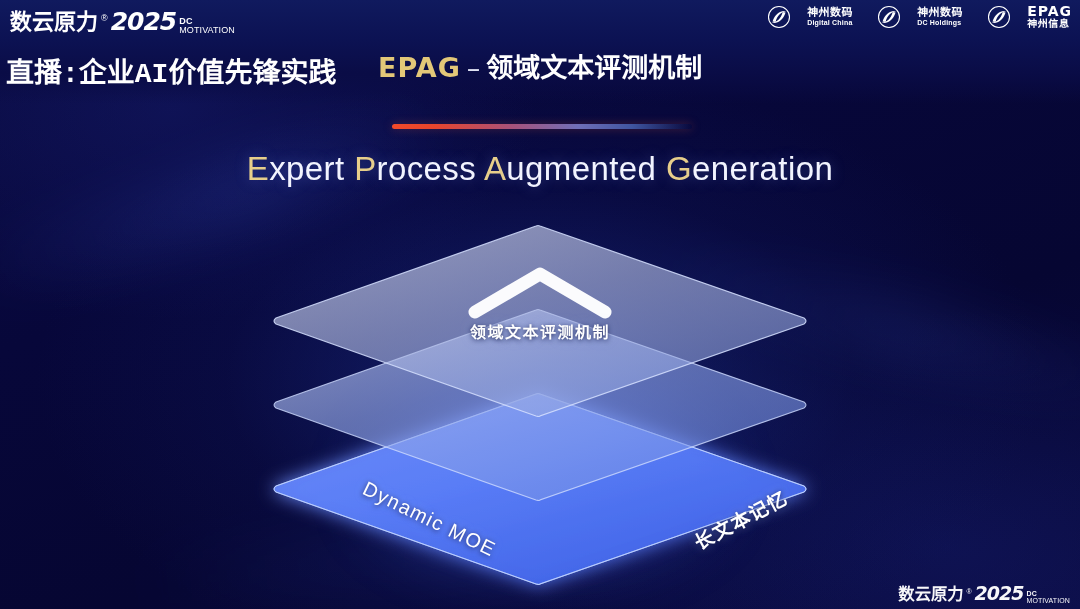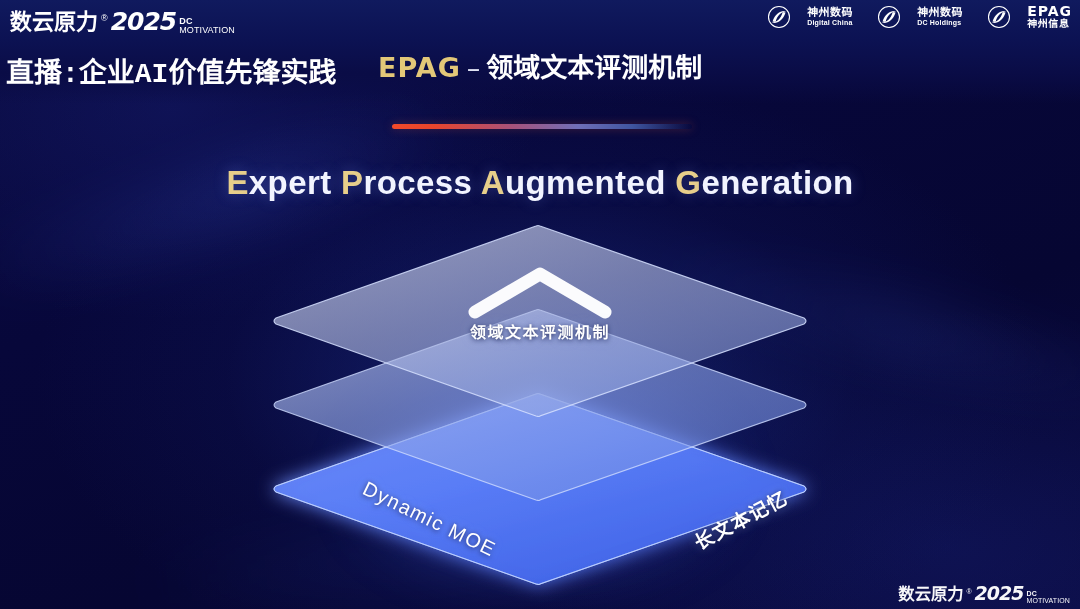--- a/index.html
+++ b/index.html
@@ -70,23 +70,23 @@
 
   
   #divider{
     position:absolute;left:392px;top:124px;width:300px;height:5px;border-radius:3px;
     background:linear-gradient(90deg,#f04a2a 0%,#e8452c 14%,#a8527a 40%,#6f6fb8 62%,#3f55a0 80%,rgba(30,40,110,0) 100%);
     box-shadow:0 0 10px rgba(200,80,60,.35);
   }
 
   
   #subtitle{
-    position:absolute;left:0;top:164px;width:1080px;text-align:center;
+    position:absolute;left:0;top:150px;width:1080px;text-align:center;
     font-family:"Liberation Sans","DejaVu Sans",sans-serif;
-    font-size:33px;font-weight:bold;color:#f2f4ff;letter-spacing:.4px;white-space:nowrap;
+    font-size:33px;font-weight:normal;color:#f2f4ff;letter-spacing:.4px;white-space:nowrap;
     text-shadow:0 0 14px rgba(120,150,255,.35);
   }
   #subtitle .cap{color:#e8cf8a;}
 
   
   #stack{position:absolute;left:268px;top:222px;width:544px;height:345px;}
   .glow-under{
     position:absolute;left:80px;top:150px;width:390px;height:220px;
     background:radial-gradient(ellipse at 50% 50%, rgba(90,130,255,.55) 0%, rgba(60,90,220,.22) 48%, rgba(40,60,180,0) 76%);
     filter:blur(24px);

